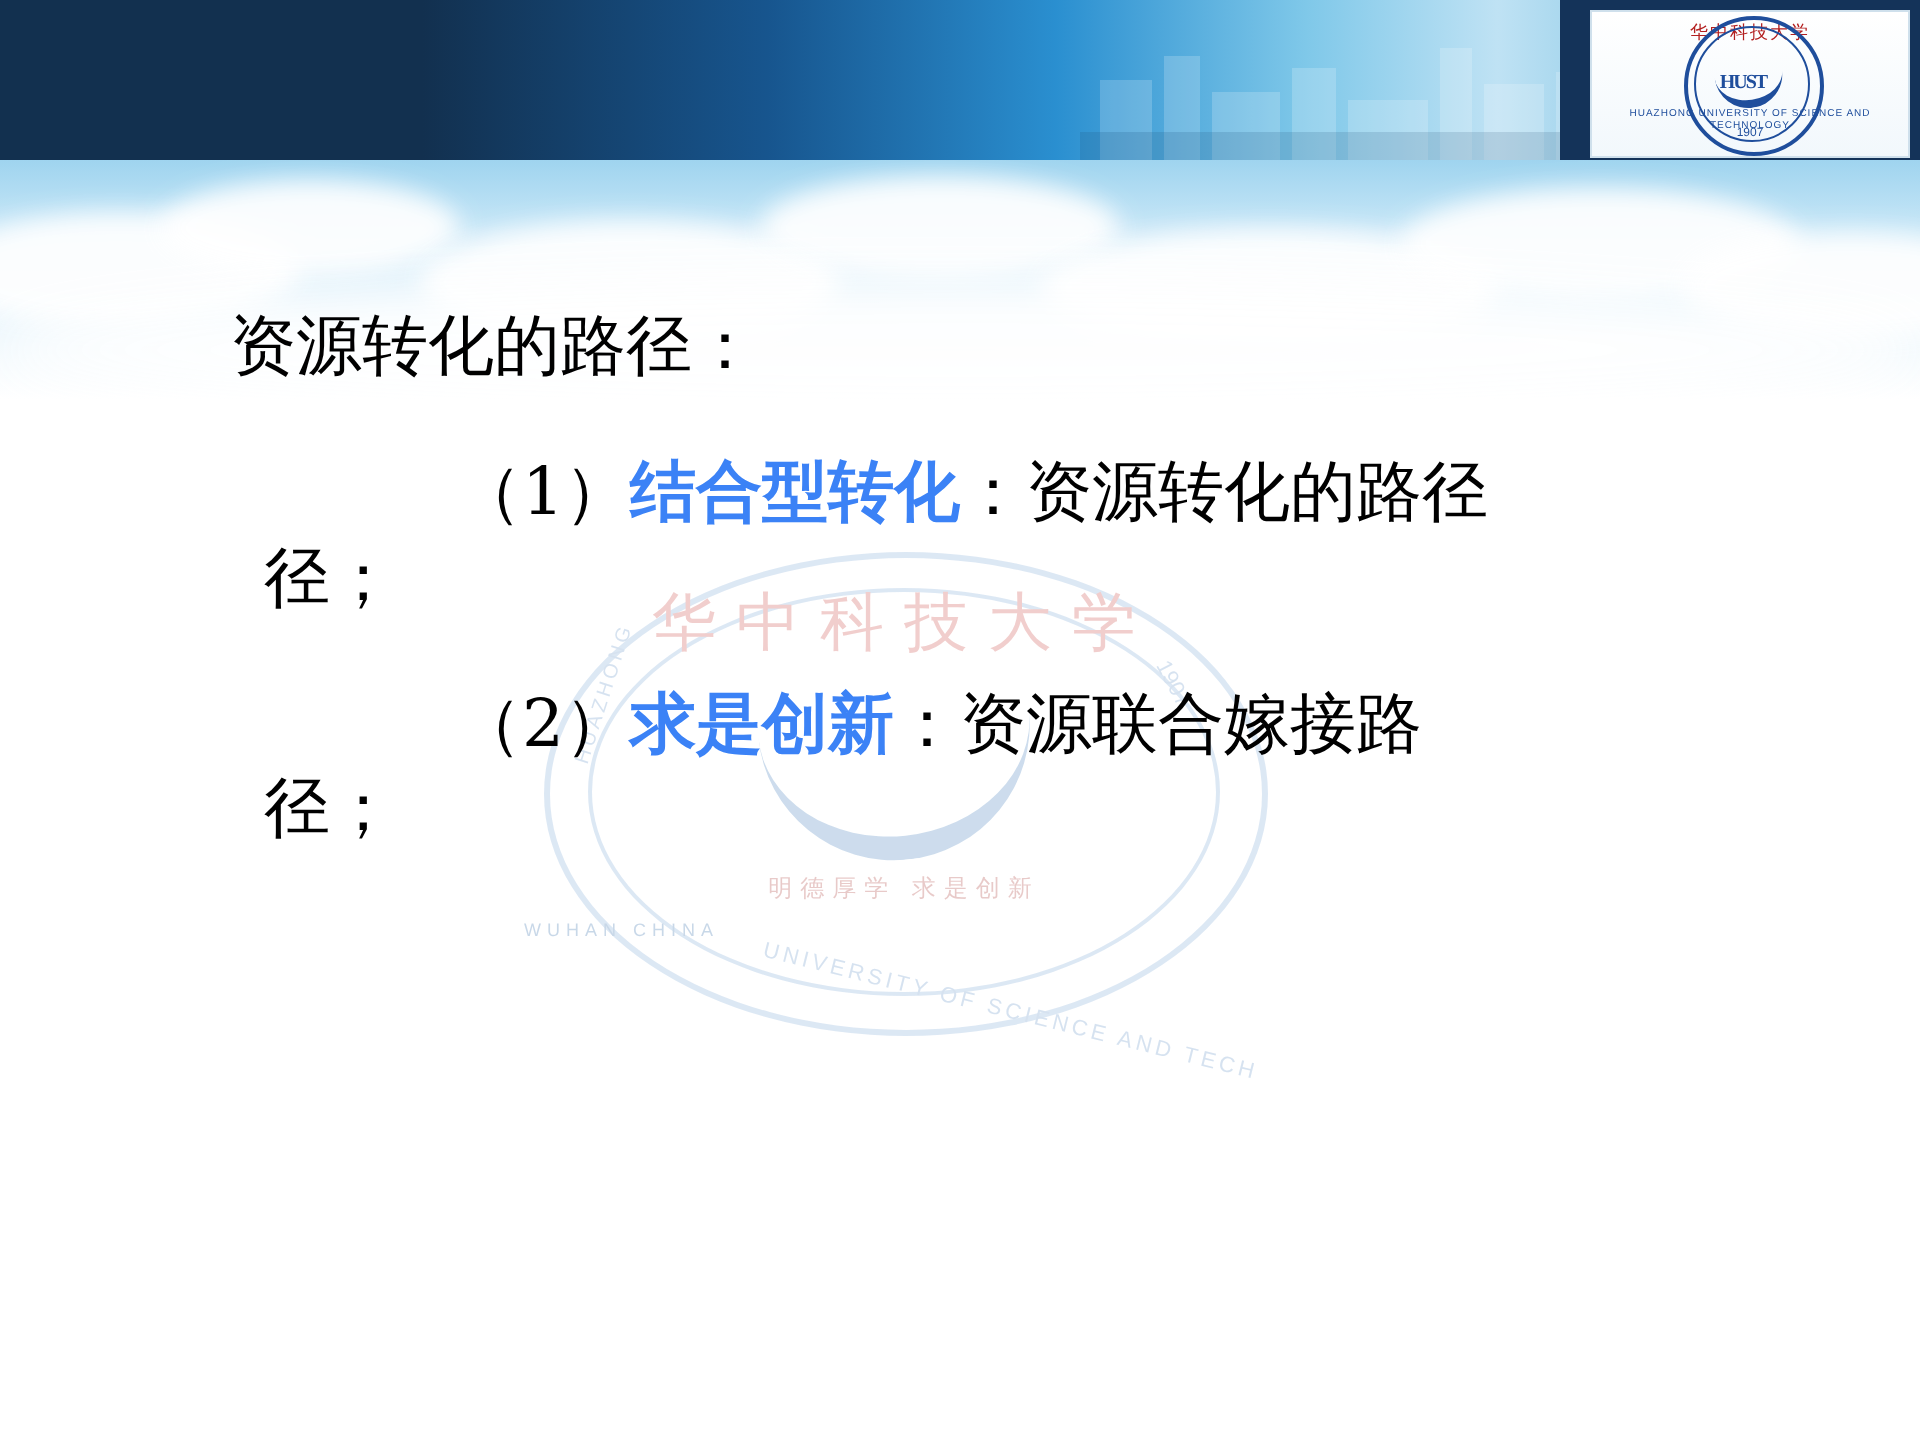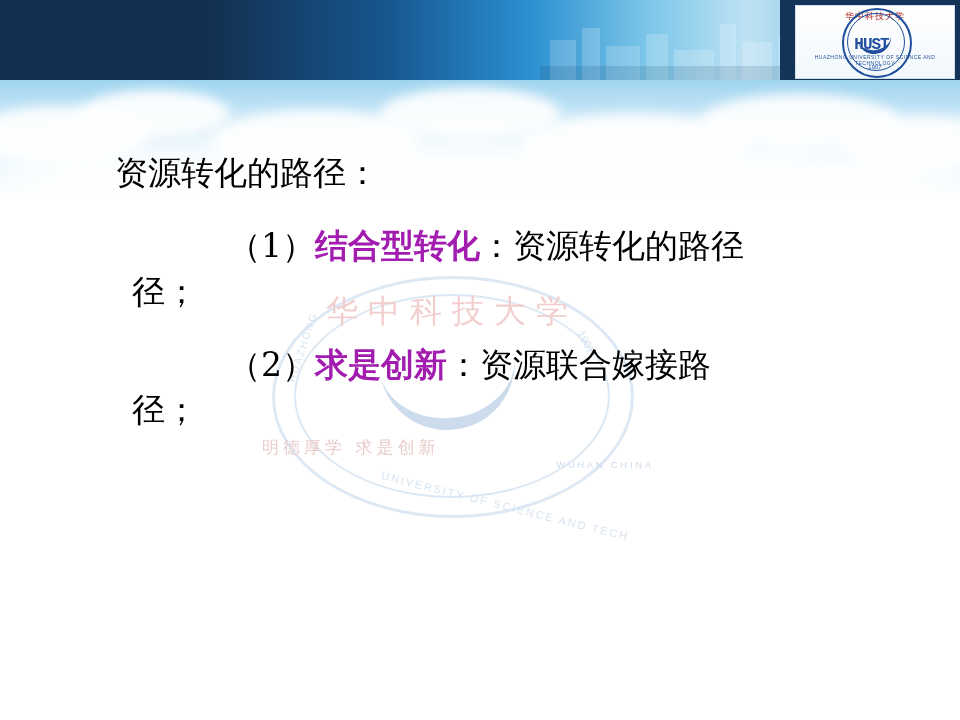--- a/index.html
+++ b/index.html
@@ -118,24 +118,24 @@
     font-size: 5px;
     color: #1f4e9c;
     letter-spacing: 0.5px;
     font-family: "Liberation Sans", sans-serif;
   }
   .logo-badge .logo-hust {
     position: absolute;
     left: 0; top: 30px;
     width: 151px;
     text-align: center;
-    font-size: 16px;
+    font-size: 10px;
     font-weight: bold;
     color: #1f4e9c;
-    font-family: Liberation Mono, monospace;
+    font-family: Liberation Serif, serif;
     letter-spacing: -1px;
   }
   .logo-badge .logo-year {
     position: absolute;
     left: 0; top: 58px;
     width: 158px;
     text-align: center;
     font-size: 6px;
     color: #1f4e9c;
     font-family: "Liberation Sans", sans-serif;
@@ -178,31 +178,31 @@
     text-align: center;
     font-size: 32px;
     color: #d2605b;
     letter-spacing: 10px;
     font-family: "DejaVu Sans", sans-serif;
   }
   .wm-cn-bottom {
     position: absolute;
     left: 0; top: 168px;
     width: 380px;
-    text-align: left;
-    font-size: 17px;
+    text-align: center;
+    font-size: 12px;
     color: #b6534f;
     letter-spacing: 4px;
     font-family: "DejaVu Sans", sans-serif;
   }
   .wm-wuhan {
     position: absolute;
-    left: 12px; top: 192px;
+    left: 0; top: 192px;
     width: 380px;
-    text-align: right;
+    text-align: left;
     font-size: 9px;
     color: #4d7fb5;
     letter-spacing: 3px;
     font-family: "Liberation Sans", sans-serif;
   }
   .wm-en-left {
     position: absolute;
     left: 24px; top: 112px;
     width: 120px;
     font-size: 10px;
@@ -252,23 +252,22 @@
   }
   .line.item {
     padding-left: 228px;
     margin-top: 26px;
   }
   .line.wrap {
     padding-left: 132px;
     margin-top: -4px;
   }
   .hl {
-    color: #a21caf;
+    color: #3b82f6;
     font-weight: bold;
-    font-family: Liberation Mono, monospace;
   }
 </style>
 </head>
 <body>
 
 <div id="slide">
 
   <div class="header-band">
     <div class="header-gradient"></div>
     <svg class="header-skyline" viewBox="0 0 420 80" preserveAspectRatio="none">

